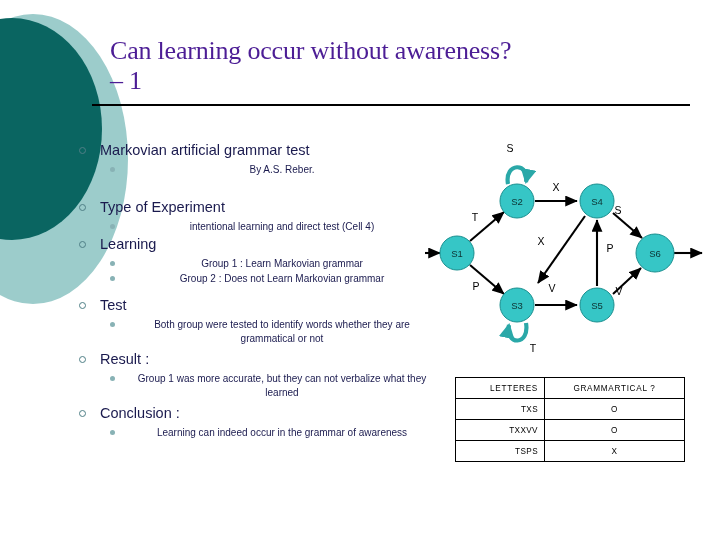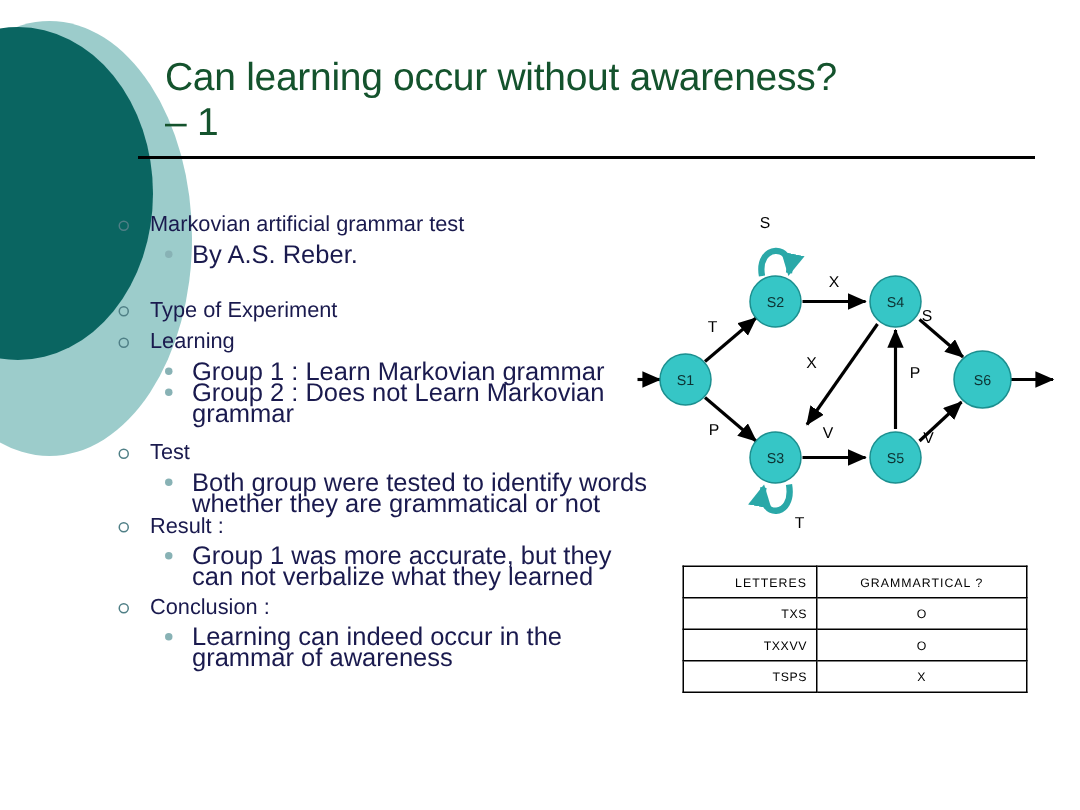--- a/index.html
+++ b/index.html
@@ -35,25 +35,26 @@
     border-radius: 50%;
     background: #0a6561;
   }
 
   
   .title {
     position: absolute;
     left: 110px;
     top: 36px;
     width: 580px;
-    color: #14532d;
+    color: #4c1d95;
     font-size: 26px;
     line-height: 30px;
     font-weight: normal;
     letter-spacing: -0.2px;
+    font-family: Liberation Serif, serif;
   }
   .title-rule {
     position: absolute;
     left: 92px;
     top: 104px;
     width: 598px;
     height: 2px;
     background: #000000;
   }
 
@@ -80,22 +81,23 @@
     height: 7px;
     border: 1.3px solid #4f7f86;
     border-radius: 50%;
     box-sizing: border-box;
     background: transparent;
   }
   .b2 {
     position: relative;
     padding-left: 52px;
     color: #1a1a4e;
-    font-size: 17px;
+    font-size: 10px;
     line-height: 13.5px;
+    text-align: center;
   }
   .b2 .marker {
     position: absolute;
     left: 34px;
     top: 4px;
     width: 5px;
     height: 5px;
     border-radius: 50%;
     background: #88b2b5;
   }
@@ -172,20 +174,21 @@
       <span class="marker"></span>
       <span>By A.S. Reber.</span>
     </div>
 
     <div class="b1" style="margin-top:22px">
       <span class="marker"></span>
       <span>Type of Experiment</span>
     </div>
     <div class="b2" style="margin-top:4px">
       <span class="marker"></span>
+      <span>intentional learning and direct test (Cell 4)</span>
     </div>
 
     <div class="b1" style="margin-top:3px">
       <span class="marker"></span>
       <span>Learning</span>
     </div>
     <div class="b2" style="margin-top:4px">
       <span class="marker"></span>
       <span>Group 1 : Learn Markovian grammar</span>
     </div>
@@ -196,21 +199,21 @@
 
     <div class="b1" style="margin-top:12px">
       <span class="marker"></span>
       <span>Test</span>
     </div>
     <div class="b2" style="margin-top:4px">
       <span class="marker"></span>
       <span>Both group were tested to identify words whether they are grammatical or not</span>
     </div>
 
-    <div class="b1" style="margin-top:1px">
+    <div class="b1" style="margin-top:6px">
       <span class="marker"></span>
       <span>Result :</span>
     </div>
     <div class="b2" style="margin-top:4px">
       <span class="marker"></span>
       <span>Group 1 was more accurate, but they can not verbalize what they learned</span>
     </div>
 
     <div class="b1" style="margin-top:6px">
       <span class="marker"></span>

